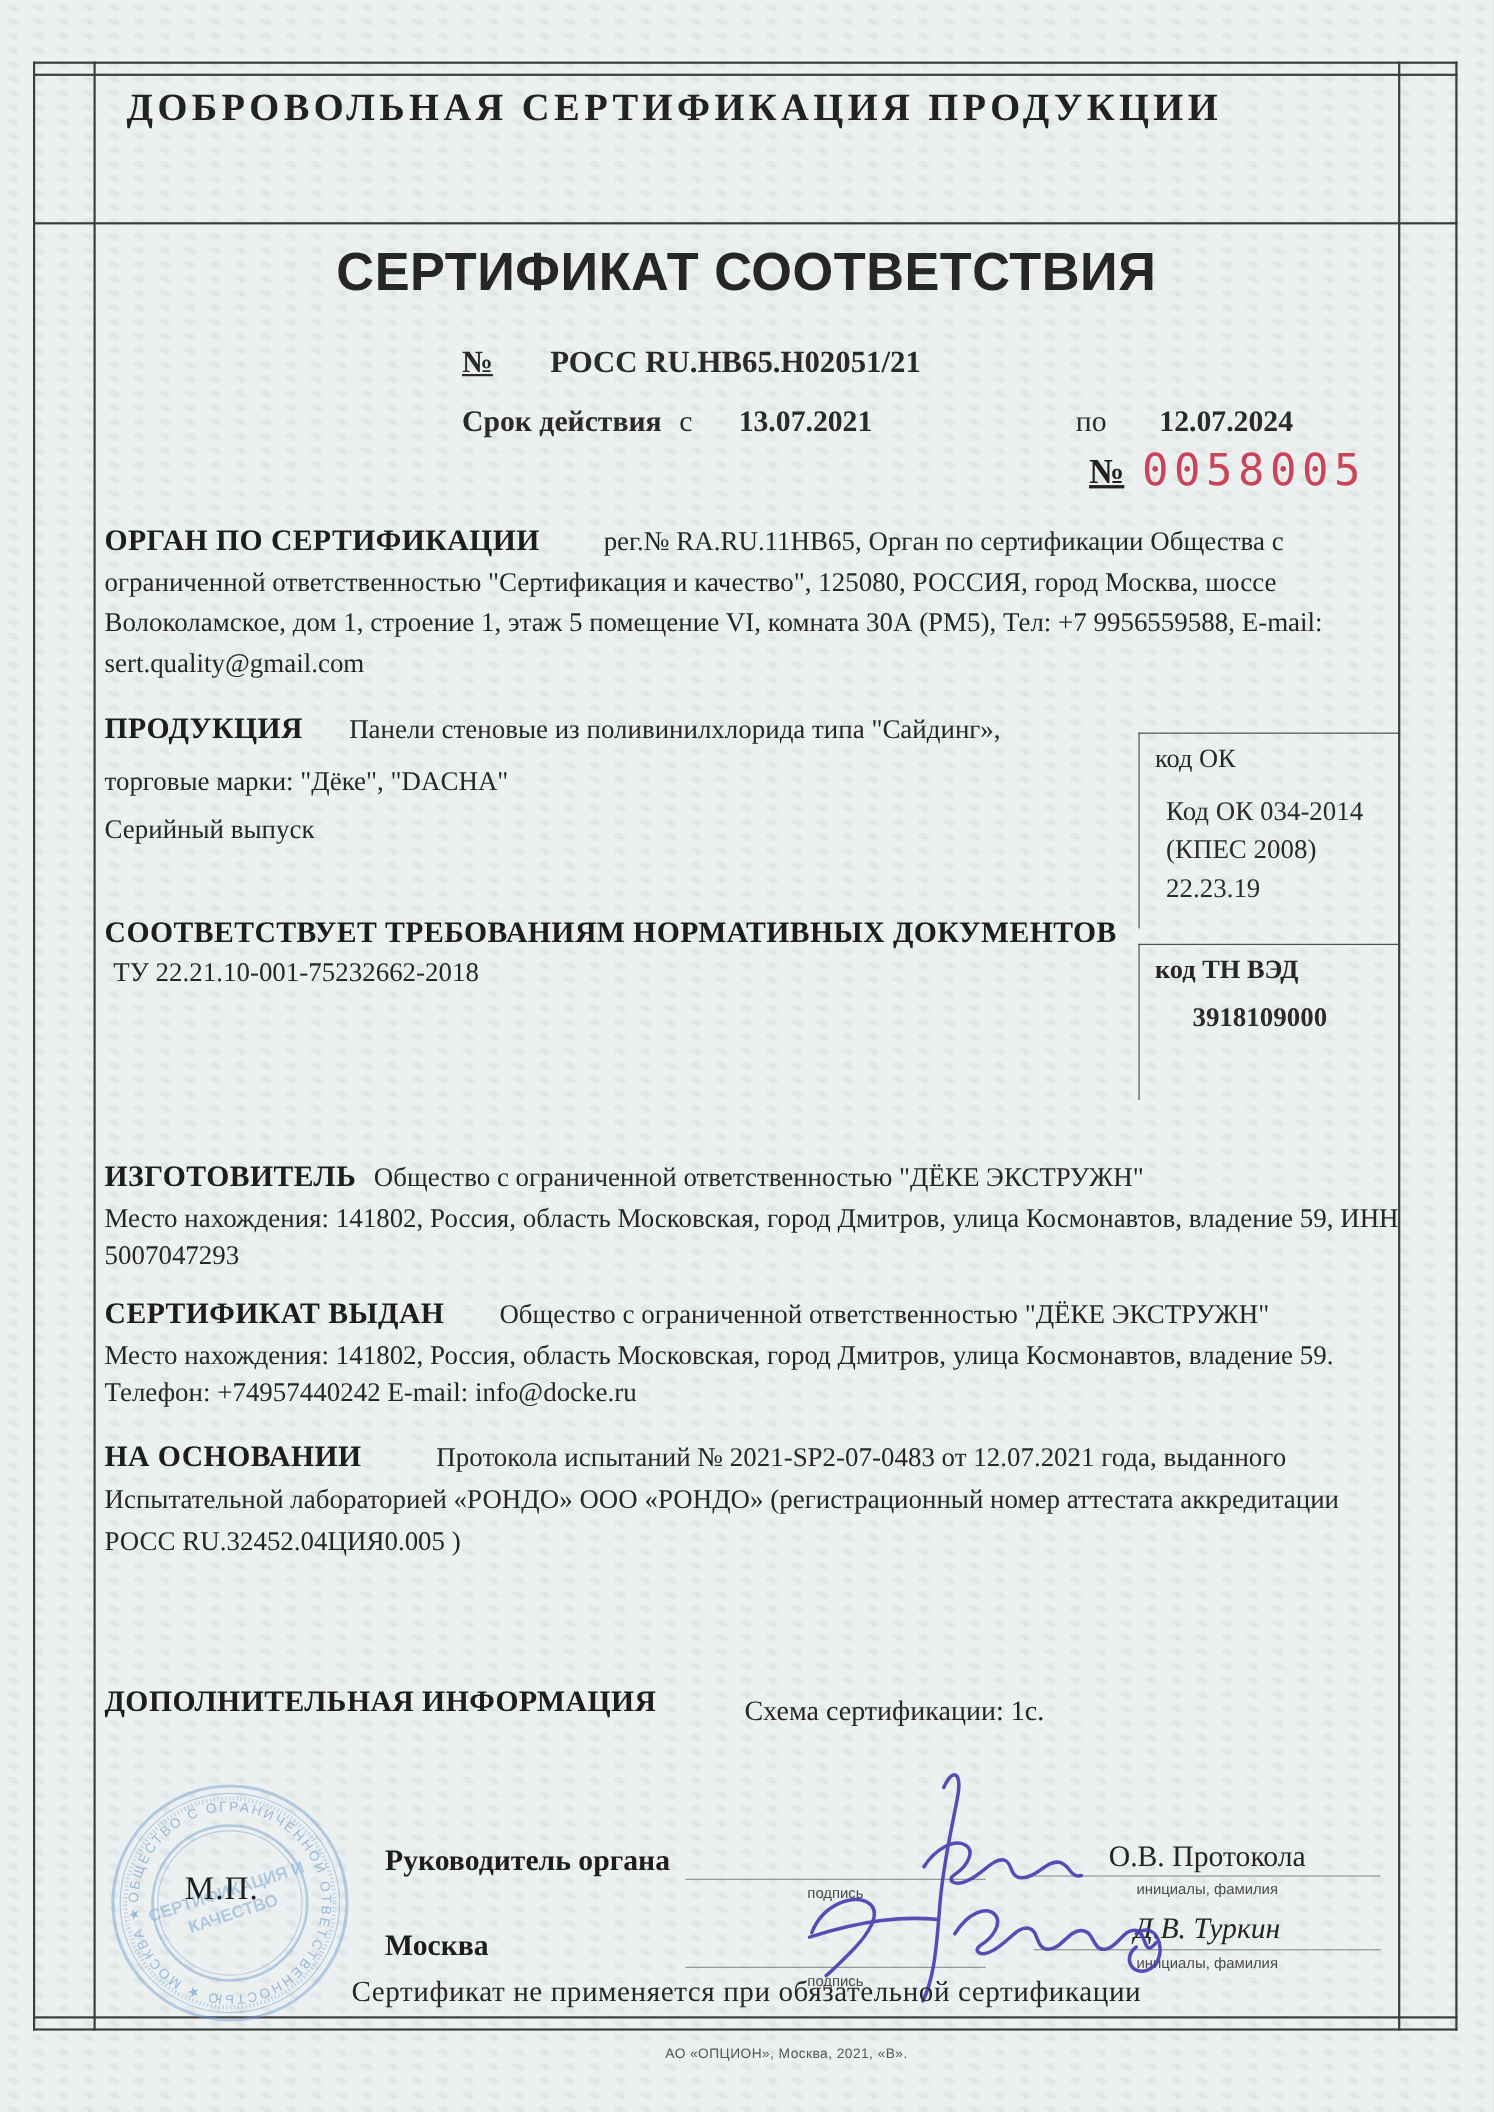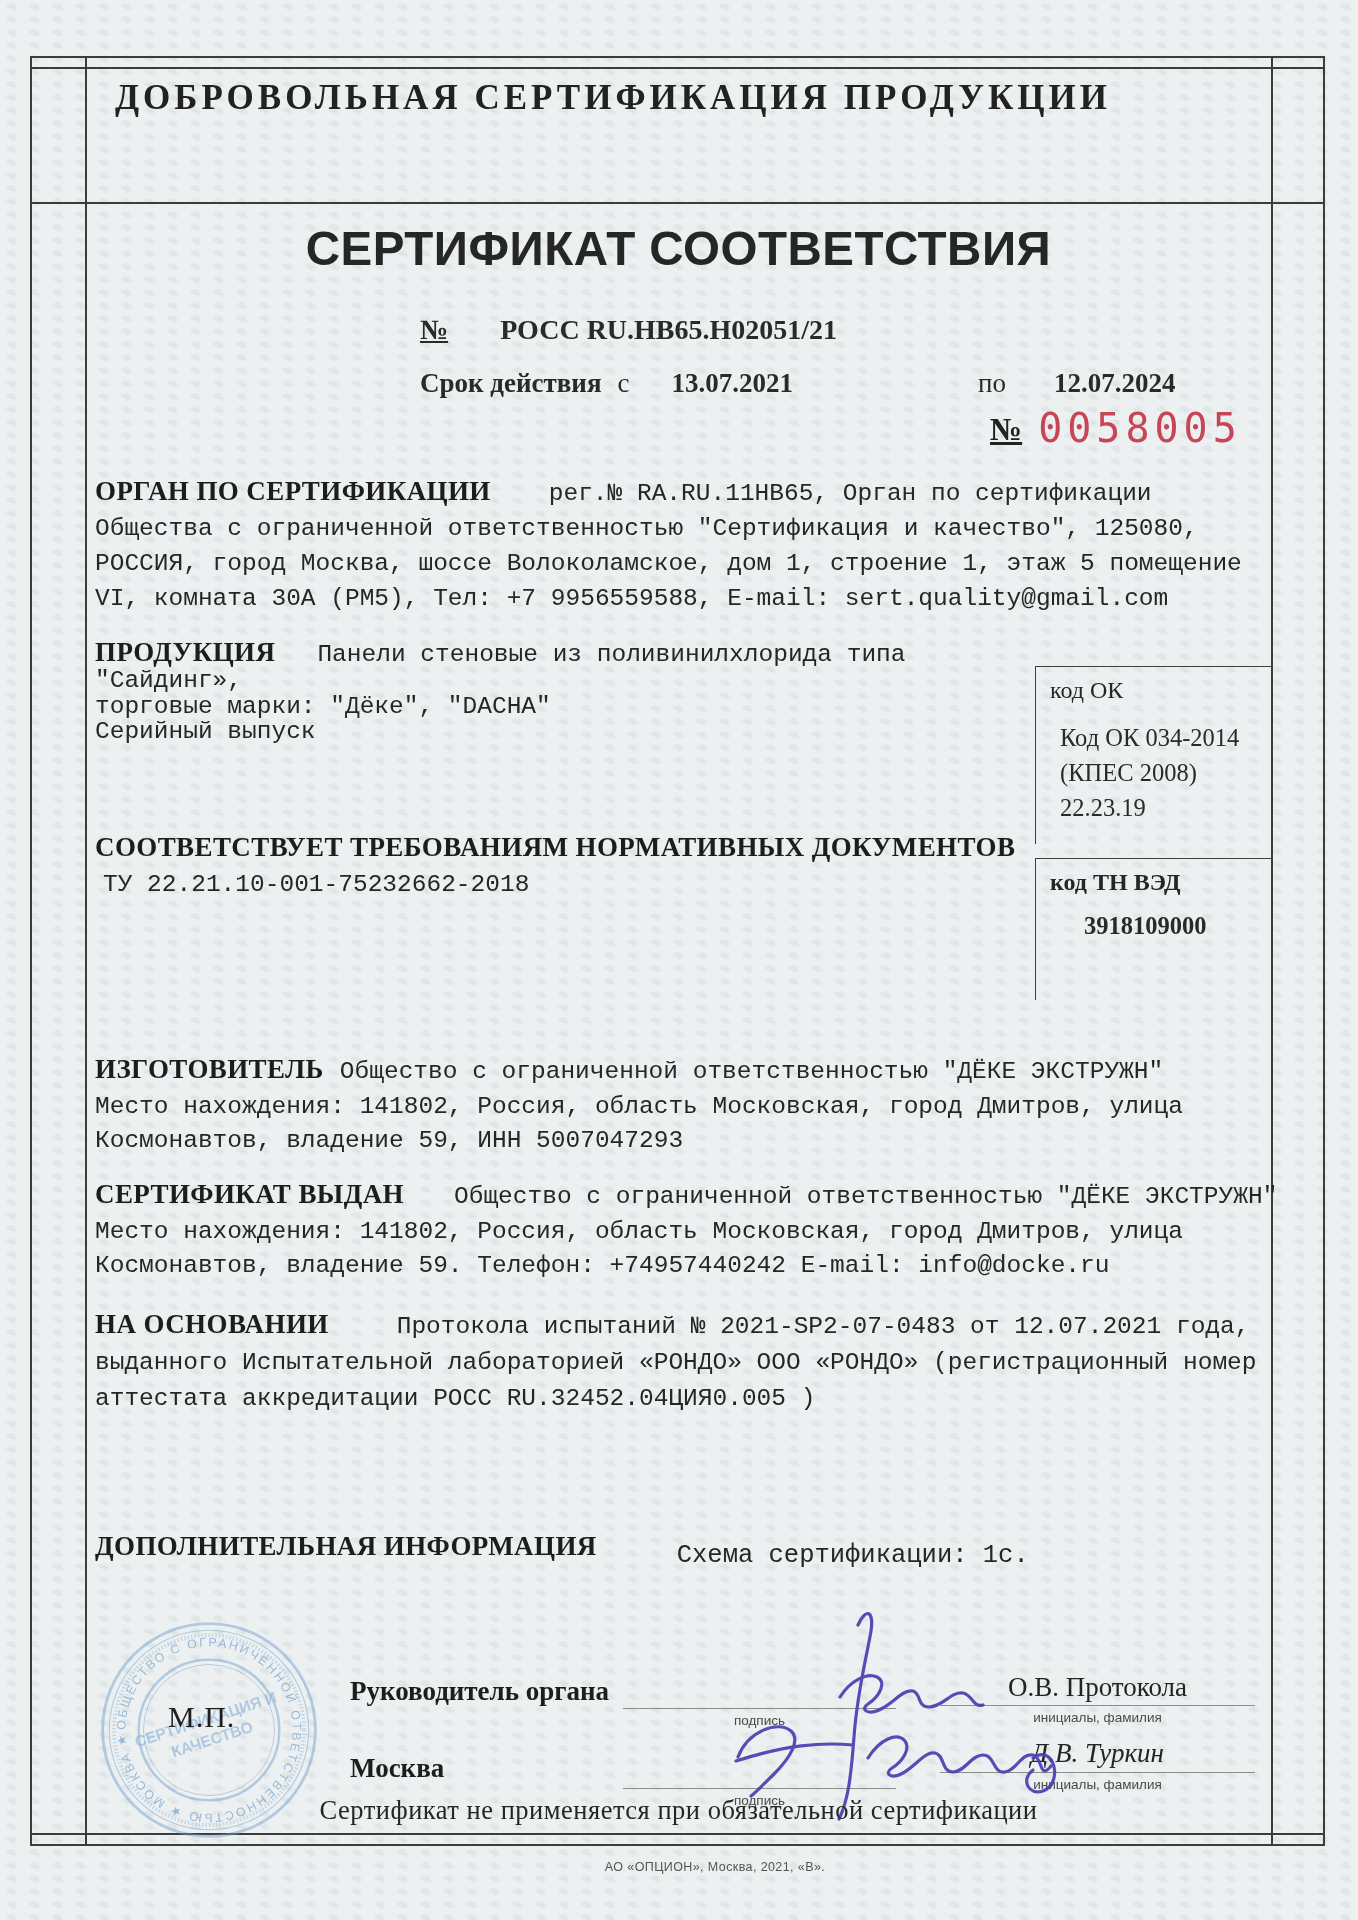--- a/index.html
+++ b/index.html
@@ -33,24 +33,24 @@
   .validity-row .v-po{margin-left:185px;}
   .validity-row .v-to{margin-left:48px;font-weight:bold;}
   .blank-no{position:absolute;left:990px;top:405px;white-space:nowrap;}
   .blank-no .bn-sign{font-size:32px;font-weight:bold;color:#222;text-decoration:underline;}
   .blank-no .bn-digits{
     font-family:"DejaVu Sans Mono",monospace;font-size:40px;letter-spacing:5px;
     color:#c84557;margin-left:16px;vertical-align:-2px;
   }
   .sec{position:absolute;left:95px;}
   .sec-label{font-weight:bold;font-size:27px;letter-spacing:.4px;color:#1d1d1d;}
-  .sec-body{font-size:24.5px;color:#262626;font-family:Liberation Mono, monospace;}
+  .sec-body{font-size:24.5px;color:#262626;}
   .organ{top:458px;width:1185px;line-height:34px;}
   .organ .sec-label{margin-right:58px;}
-  .product{top:640px;width:935px;line-height:25px;}
+  .product{top:640px;width:935px;line-height:44px;}
   .product .sec-label{margin-right:42px;}
   .conforms{top:831px;width:940px;line-height:33px;}
   .conforms .tu{margin-top:4px;margin-left:8px;}
   .maker{top:1036px;width:1185px;line-height:34px;}
   .maker .sec-label{margin-right:16px;}
   .issued{top:1161px;width:1185px;line-height:34px;}
   .issued .sec-label{margin-right:50px;}
   .basis{top:1291px;width:1185px;line-height:35px;}
   .basis .sec-label{margin-right:68px;}
   .additional{top:1531px;width:1185px;display:flex;align-items:flex-start;}

